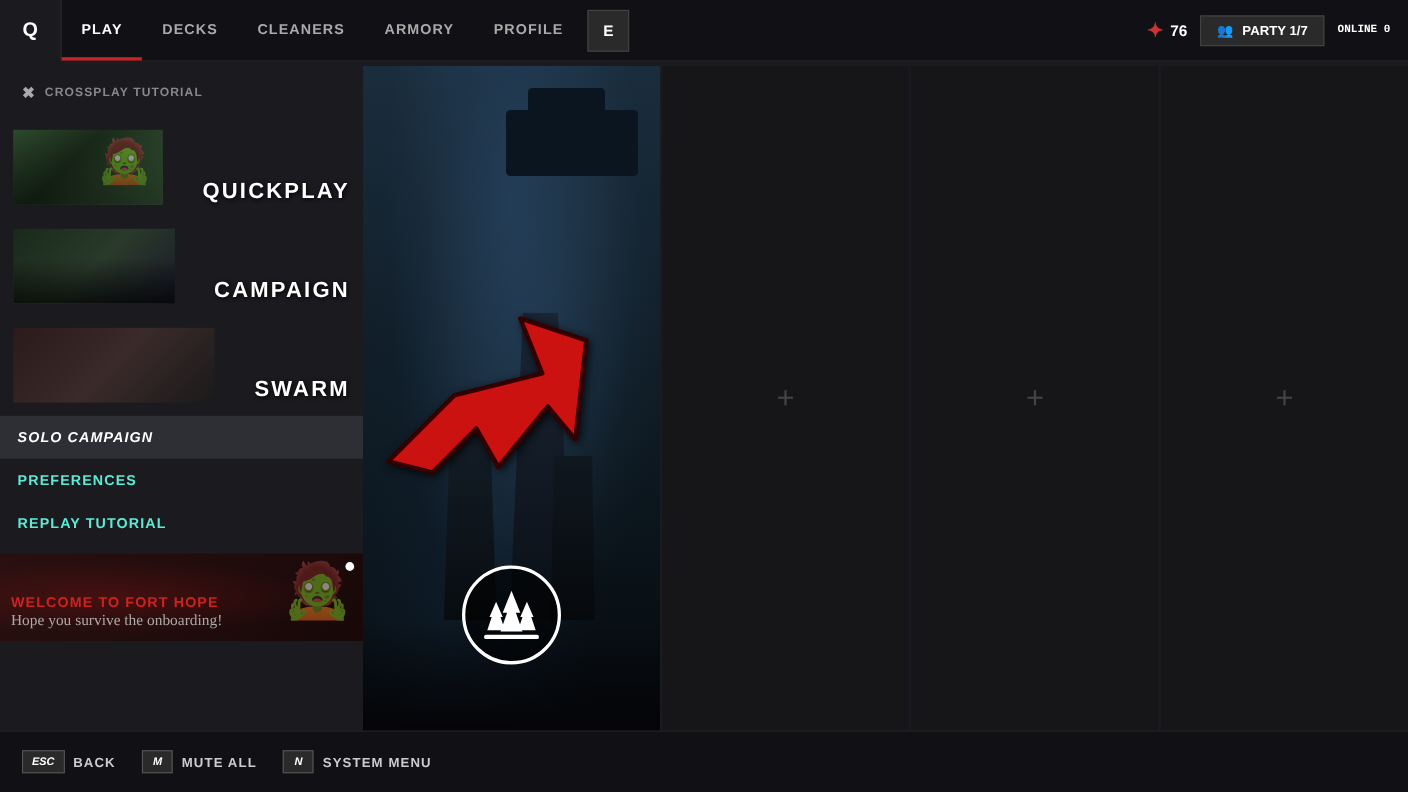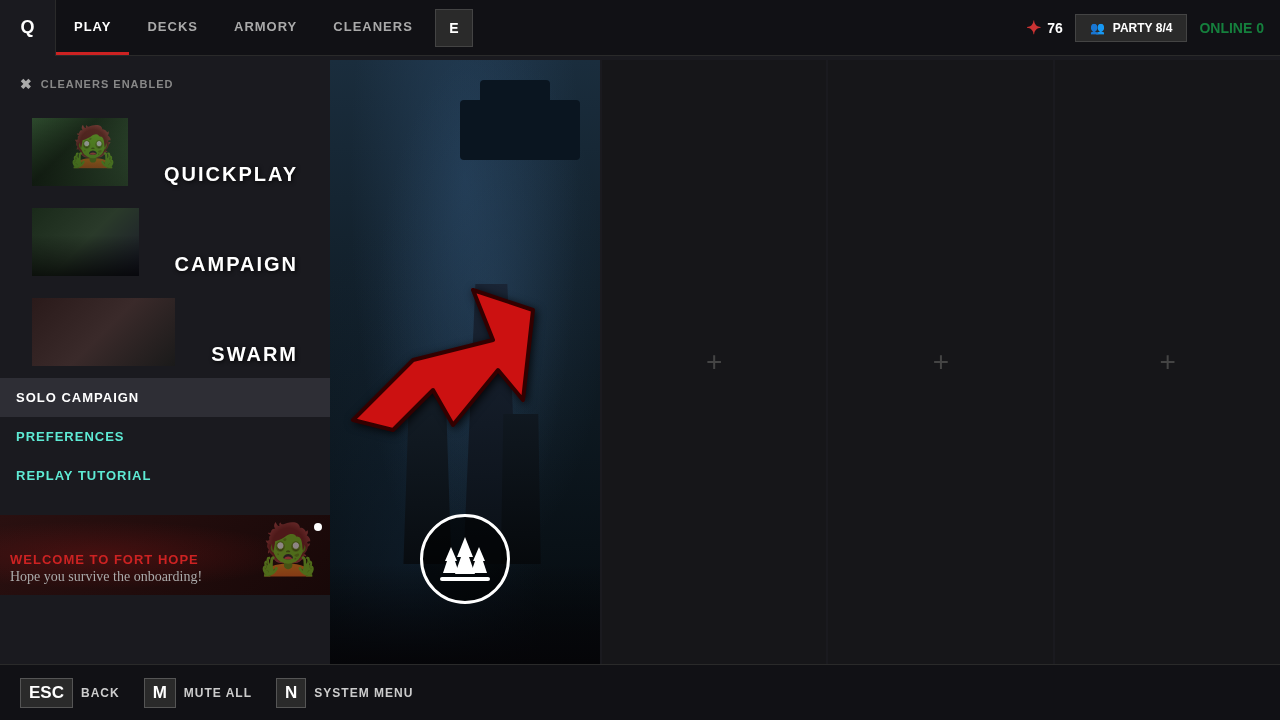--- a/index.html
+++ b/index.html
@@ -96,23 +96,24 @@
       padding: 6px 14px;
       display: flex;
       align-items: center;
       gap: 8px;
       font-size: 12px;
       font-weight: bold;
       color: #fff;
       cursor: pointer;
     }
     .online-badge {
-      font-size: 14px;
-      font-weight: bold;
-      color: #15803d;
+      font-size: 10px;
+      font-weight: bold;
+      color: #ffffff;
+      font-family: Liberation Mono, monospace;
     }
 
     
     .main-content {
       display: flex;
       height: calc(720px - 56px - 56px);
       position: relative;
     }
 
     
@@ -138,21 +139,21 @@
     }
 
     .menu-card {
       width: 100%;
       height: 88px;
       position: relative;
       cursor: pointer;
       overflow: hidden;
       display: flex;
       align-items: flex-end;
-      padding: 10px 32px;
+      padding: 10px 12px;
       margin-bottom: 2px;
       gap: 36px;
     }
     .menu-card-bg {
       position: absolute;
       top: 0; left: 0; right: 0; bottom: 0;
       z-index: 0;
     }
     .menu-card-label {
       position: relative;
@@ -196,24 +197,25 @@
       color: #5eead4;
       cursor: pointer;
       text-transform: uppercase;
       background: transparent;
       border: none;
       text-align: left;
     }
     .menu-list-item.active {
       background: #2e2e35;
       color: #fff;
+      font-style: italic;
     }
 
     .news-card {
-      margin: 20px 0 0 0;
+      margin: 8px 0 0 0;
       width: 100%;
       height: 80px;
       position: relative;
       overflow: hidden;
       cursor: pointer;
     }
     .news-dot {
       position: absolute;
       top: 8px;
       right: 8px;
@@ -328,25 +330,26 @@
     .bottom-btn {
       display: flex;
       align-items: center;
       gap: 8px;
       cursor: pointer;
     }
     .bottom-key {
       background: #2a2a2a;
       border: 1px solid #555;
       padding: 4px 8px;
-      font-size: 17px;
+      font-size: 10px;
       font-weight: bold;
       color: #fff;
       min-width: 28px;
       text-align: center;
+      font-style: italic;
     }
     .bottom-label {
       font-size: 12px;
       font-weight: bold;
       letter-spacing: 1px;
       color: #ccc;
       text-transform: uppercase;
     }
 
     
@@ -513,50 +516,53 @@
     <span>Q</span>
   </div>
   <div class="nav-items">
     <div class="nav-item active">
       <span>PLAY</span>
     </div>
     <div class="nav-item">
       <span>DECKS</span>
     </div>
     <div class="nav-item">
+      <span>CLEANERS</span>
+    </div>
+    <div class="nav-item">
       <span>ARMORY</span>
     </div>
     <div class="nav-item">
-      <span>CLEANERS</span>
+      <span>PROFILE</span>
     </div>
     <div class="nav-e-btn">
       <span>E</span>
     </div>
   </div>
   <div class="nav-right">
     <div class="nav-currency">
       <span class="currency-icon">✦</span>
       <span>76</span>
     </div>
     <div class="party-btn">
       <span>👥</span>
-      <span>PARTY 8/4</span>
+      <span>PARTY 1/7</span>
     </div>
     <div class="online-badge">
       <span>ONLINE 0</span>
     </div>
   </div>
 </div>
 
 <div class="main-content">
 
   <div class="sidebar">
     <div class="crossplay-banner">
       <span class="crossplay-icon">✖</span>
-      <span>CLEANERS ENABLED</span>
+      <span>CROSSPLAY TUTORIAL</span>
     </div>
 
     
     <div class="menu-card card-quickplay">
       <div class="menu-card-bg card-quickplay-art"></div>
       <span class="menu-card-label">QUICKPLAY</span>
     </div>
 
     
     <div class="menu-card card-campaign">

